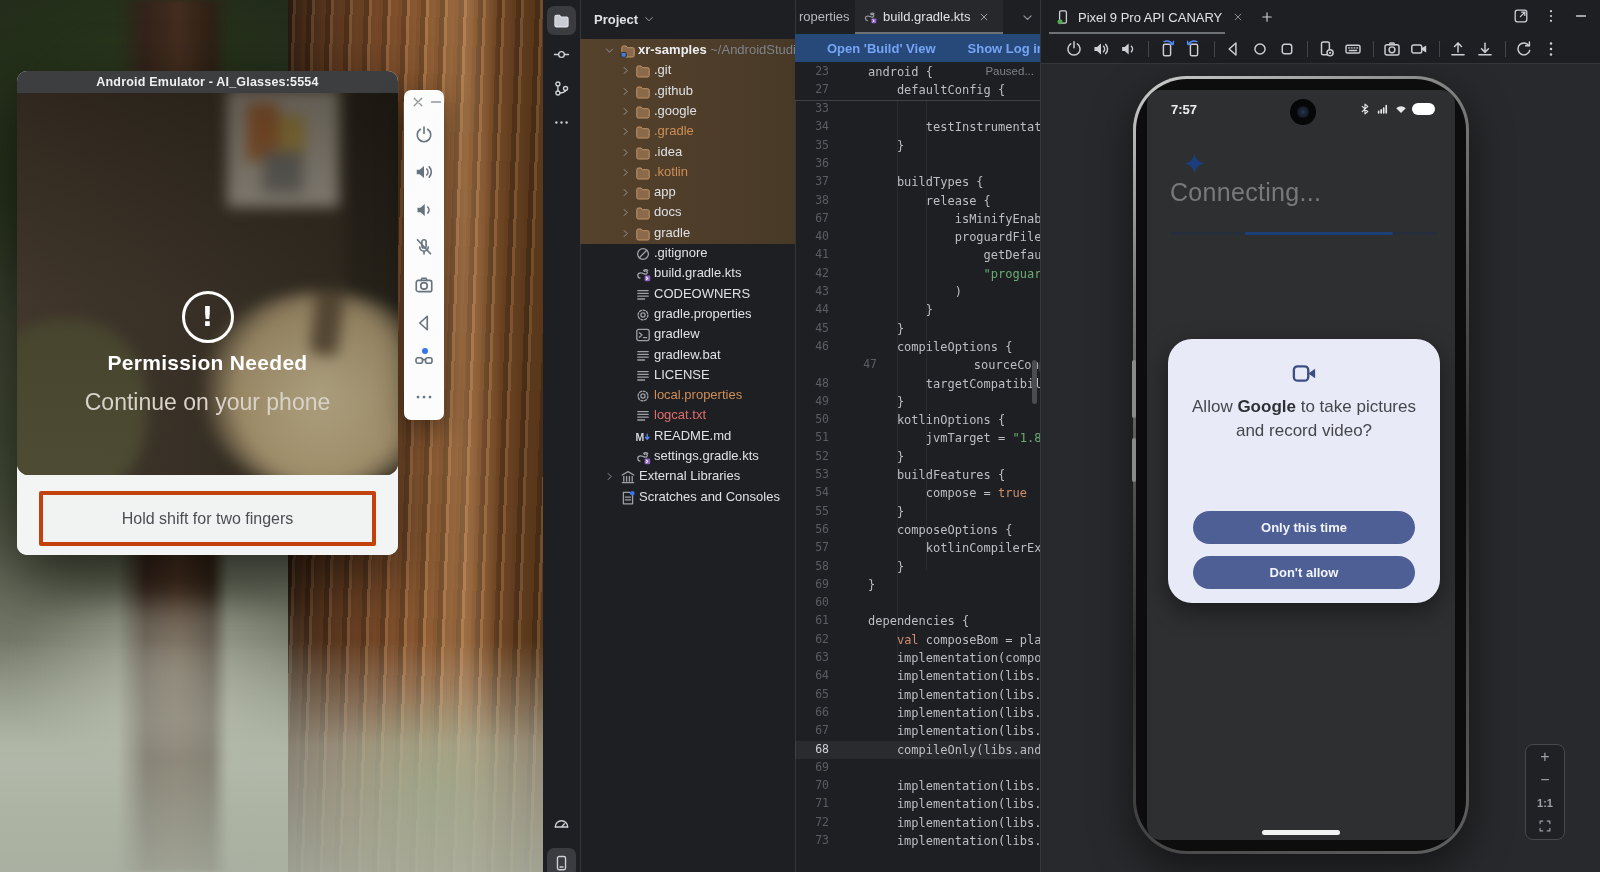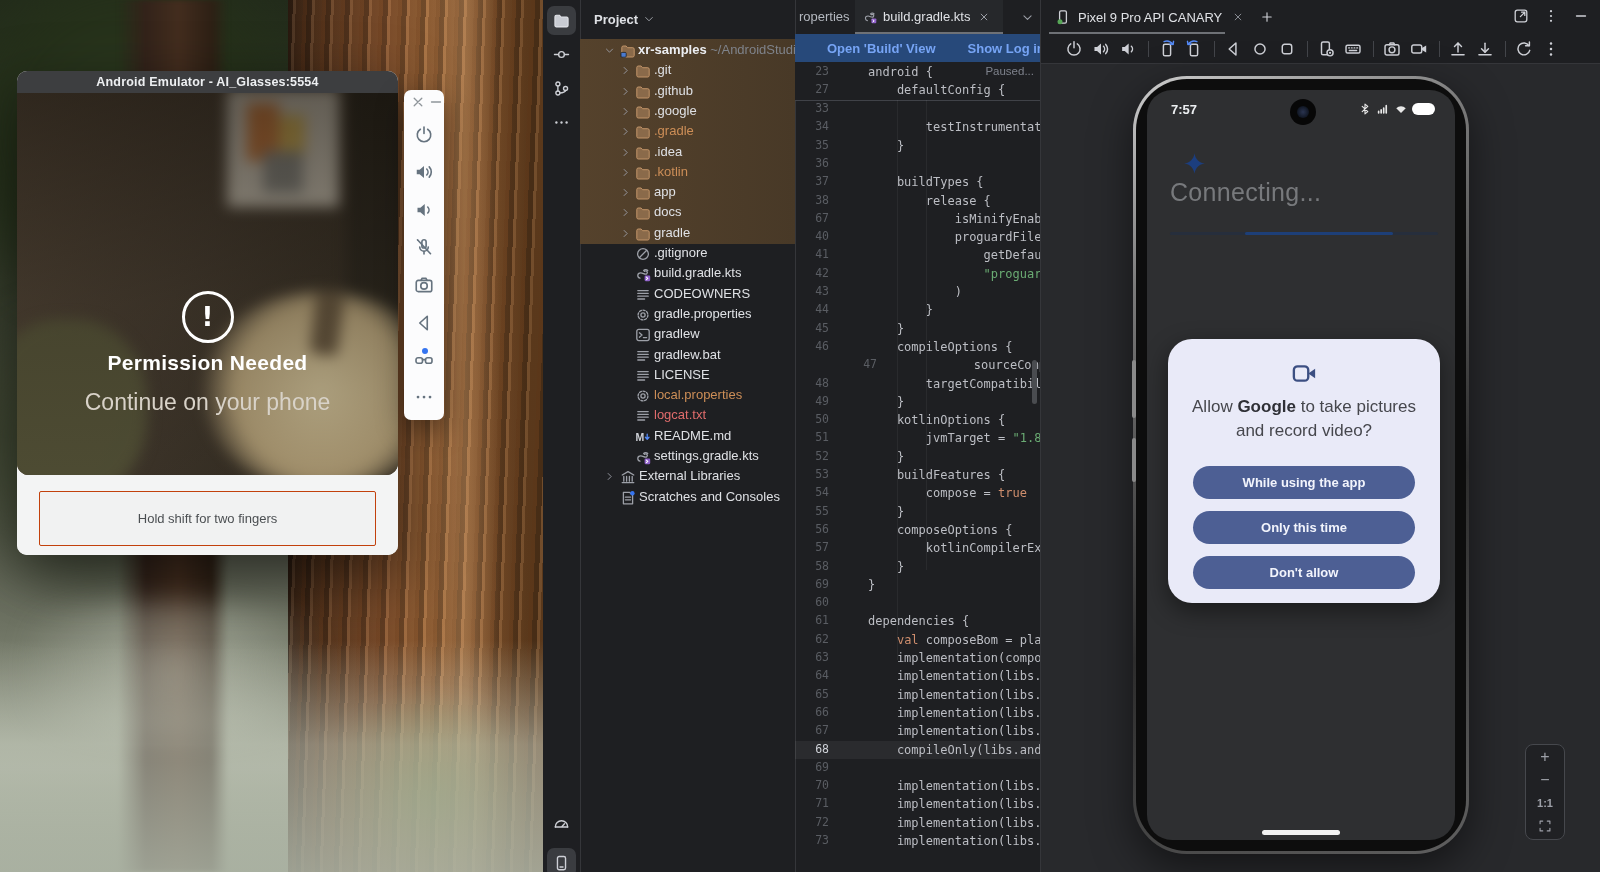--- a/index.html
+++ b/index.html
@@ -49,22 +49,22 @@
     background:radial-gradient(circle,#e6d6aa 0%,#cbb588 55%,rgba(160,135,95,0) 78%);}
   .room-lamp{left:308px;top:212px;width:28px;height:62px;background:#6f5e45;border-radius:6px;transform:rotate(7deg);}
   .room-couch{left:-18px;top:238px;width:160px;height:180px;border-radius:45%;background:#5f6040;opacity:.92;}
   .room-scrim{inset:0;background:linear-gradient(180deg,rgba(16,12,7,.58) 0%,rgba(24,19,12,.34) 55%,rgba(24,19,12,.24) 100%);}
   #emu-alert-icon{left:0;top:198px;width:100%;display:flex;justify-content:center;}
   .alert-circle{width:46px;height:46px;border-radius:50%;border:3px solid #fff;color:#fff;
     display:flex;align-items:center;justify-content:center;font-size:26px;font-weight:bold;font-family:"DejaVu Sans",sans-serif;}
   #emu-ov-title{left:0;top:258px;width:100%;text-align:center;color:#fff;font-size:21px;font-weight:bold;letter-spacing:.3px;}
   #emu-ov-sub{left:0;top:296px;width:100%;text-align:center;color:#d8d2c8;font-size:23px;font-weight:400;}
   #emu-panel{left:0;top:404px;width:381px;height:80px;background:#f3f4f4;border-radius:0 0 10px 10px;}
-  #emu-hint-box{left:22px;top:16px;right:22px;bottom:9px;border:1px solid #c2410c;border-radius:2px;
-    display:flex;align-items:center;justify-content:center;color:#4b4f52;font-size:13px;font-weight:500;background:#f1f2f2;}
+  #emu-hint-box{left:22px;top:16px;right:22px;bottom:9px;border:4px solid #c2410c;border-radius:2px;
+    display:flex;align-items:center;justify-content:center;color:#4b4f52;font-size:16px;font-weight:500;background:#f1f2f2;}
 
   
   #emu-toolbar{left:404px;top:90px;width:40px;height:330px;background:#fcfcfd;border-radius:7px;
     box-shadow:0 10px 28px rgba(0,0,0,.4);}
   #emu-toolbar .wc{position:absolute;top:4px;width:16px;height:16px;color:#8f959a;}
   #emu-toolbar .tbi{position:absolute;left:10px;width:20px;height:20px;color:#66737f;}
   .glasses-dot{position:absolute;width:6px;height:6px;border-radius:50%;background:#3574f0;left:8px;top:-2px;}
 
   
   #ide{left:543px;top:0;width:1060px;height:872px;background:#1e1f22;overflow:hidden;}
@@ -124,21 +124,21 @@
   #dev-toolbar{left:0;top:34px;width:560px;height:30px;background:#1e1f22;border-bottom:1px solid #35363a;
     display:flex;align-items:center;padding-left:24px;box-sizing:border-box;}
   #dev-toolbar .ic{width:18px;height:18px;color:#ced0d6;margin-right:9px;}
   #dev-toolbar .sep{width:1px;height:16px;background:#43454a;margin:0 9px 0 2px;}
 
   
   #phone{left:92px;top:76px;width:336px;height:778px;border-radius:54px;
     background:linear-gradient(150deg,#cdcdcd 0%,#7a7a7a 22%,#2c2c2c 60%,#606060 100%);
     box-shadow:0 14px 40px rgba(0,0,0,.5);}
   #phone-mid{position:absolute;inset:3px;border-radius:51px;background:#0d0d0d;}
-  #phone-screen{position:absolute;inset:11px 11px 11px 11px;border-radius:25px;background:#2e2f31;overflow:hidden;}
+  #phone-screen{position:absolute;inset:11px 11px 11px 11px;border-radius:14px;background:#2e2f31;overflow:hidden;}
   .side-btn{position:absolute;width:4px;border-radius:2px;background:#8a8a8a;left:-1px;}
   #ph-time{left:24px;top:12px;color:#eceff1;font-size:13px;font-weight:600;}
   #ph-punch{left:143px;top:9px;width:26px;height:26px;border-radius:50%;background:#070707;}
   #ph-punch .lens{position:absolute;left:7px;top:7px;width:12px;height:12px;border-radius:50%;
     background:radial-gradient(circle,#2a3450 0%,#101622 70%);}
   #ph-status{position:absolute;right:20px;top:12px;display:flex;align-items:center;gap:4px;color:#e8e8e8;}
   #ph-status .ic{width:14px;height:14px;}
   .batt{width:23px;height:12px;border-radius:6px;background:#fff;}
   #ph-sparkle{left:36px;top:62px;width:23px;height:23px;color:#1c3e7e;}
   #ph-connecting{left:23px;top:88px;color:#77797c;font-size:25px;letter-spacing:.3px;}
@@ -996,21 +996,20 @@
                   <span class="ic" id="pd-cam">
                     <svg viewBox="0 0 16 16" fill="none" stroke="currentColor" stroke-width="1.3" stroke-linecap="round" stroke-linejoin="round">
                       <rect x="1.2" y="3.4" width="9.2" height="9.2" rx="2.4" stroke-width="1.5"></rect>
                       <path d="M10.4 8l4.4-3.1v6.2z" fill="currentColor" stroke="none"></path>
                     </svg>
                   </span>
                 </div>
               <div id="pd-msg" class="abs">
                 <span>Allow </span><b>Google</b><span> to take pictures and record video?</span>
               </div>
-              <div class="pd-btn" style="top:127px;">While using the app</div>
               <div class="pd-btn" style="top:172px;">Only this time</div>
               <div class="pd-btn" style="top:217px;">Don't allow</div>
             </div>
             <div id="ph-homebar" class="abs"></div>
           </div>
         </div>
       </div>
 
       <div id="zoomctl" class="abs">
         <div class="zi">+</div>

